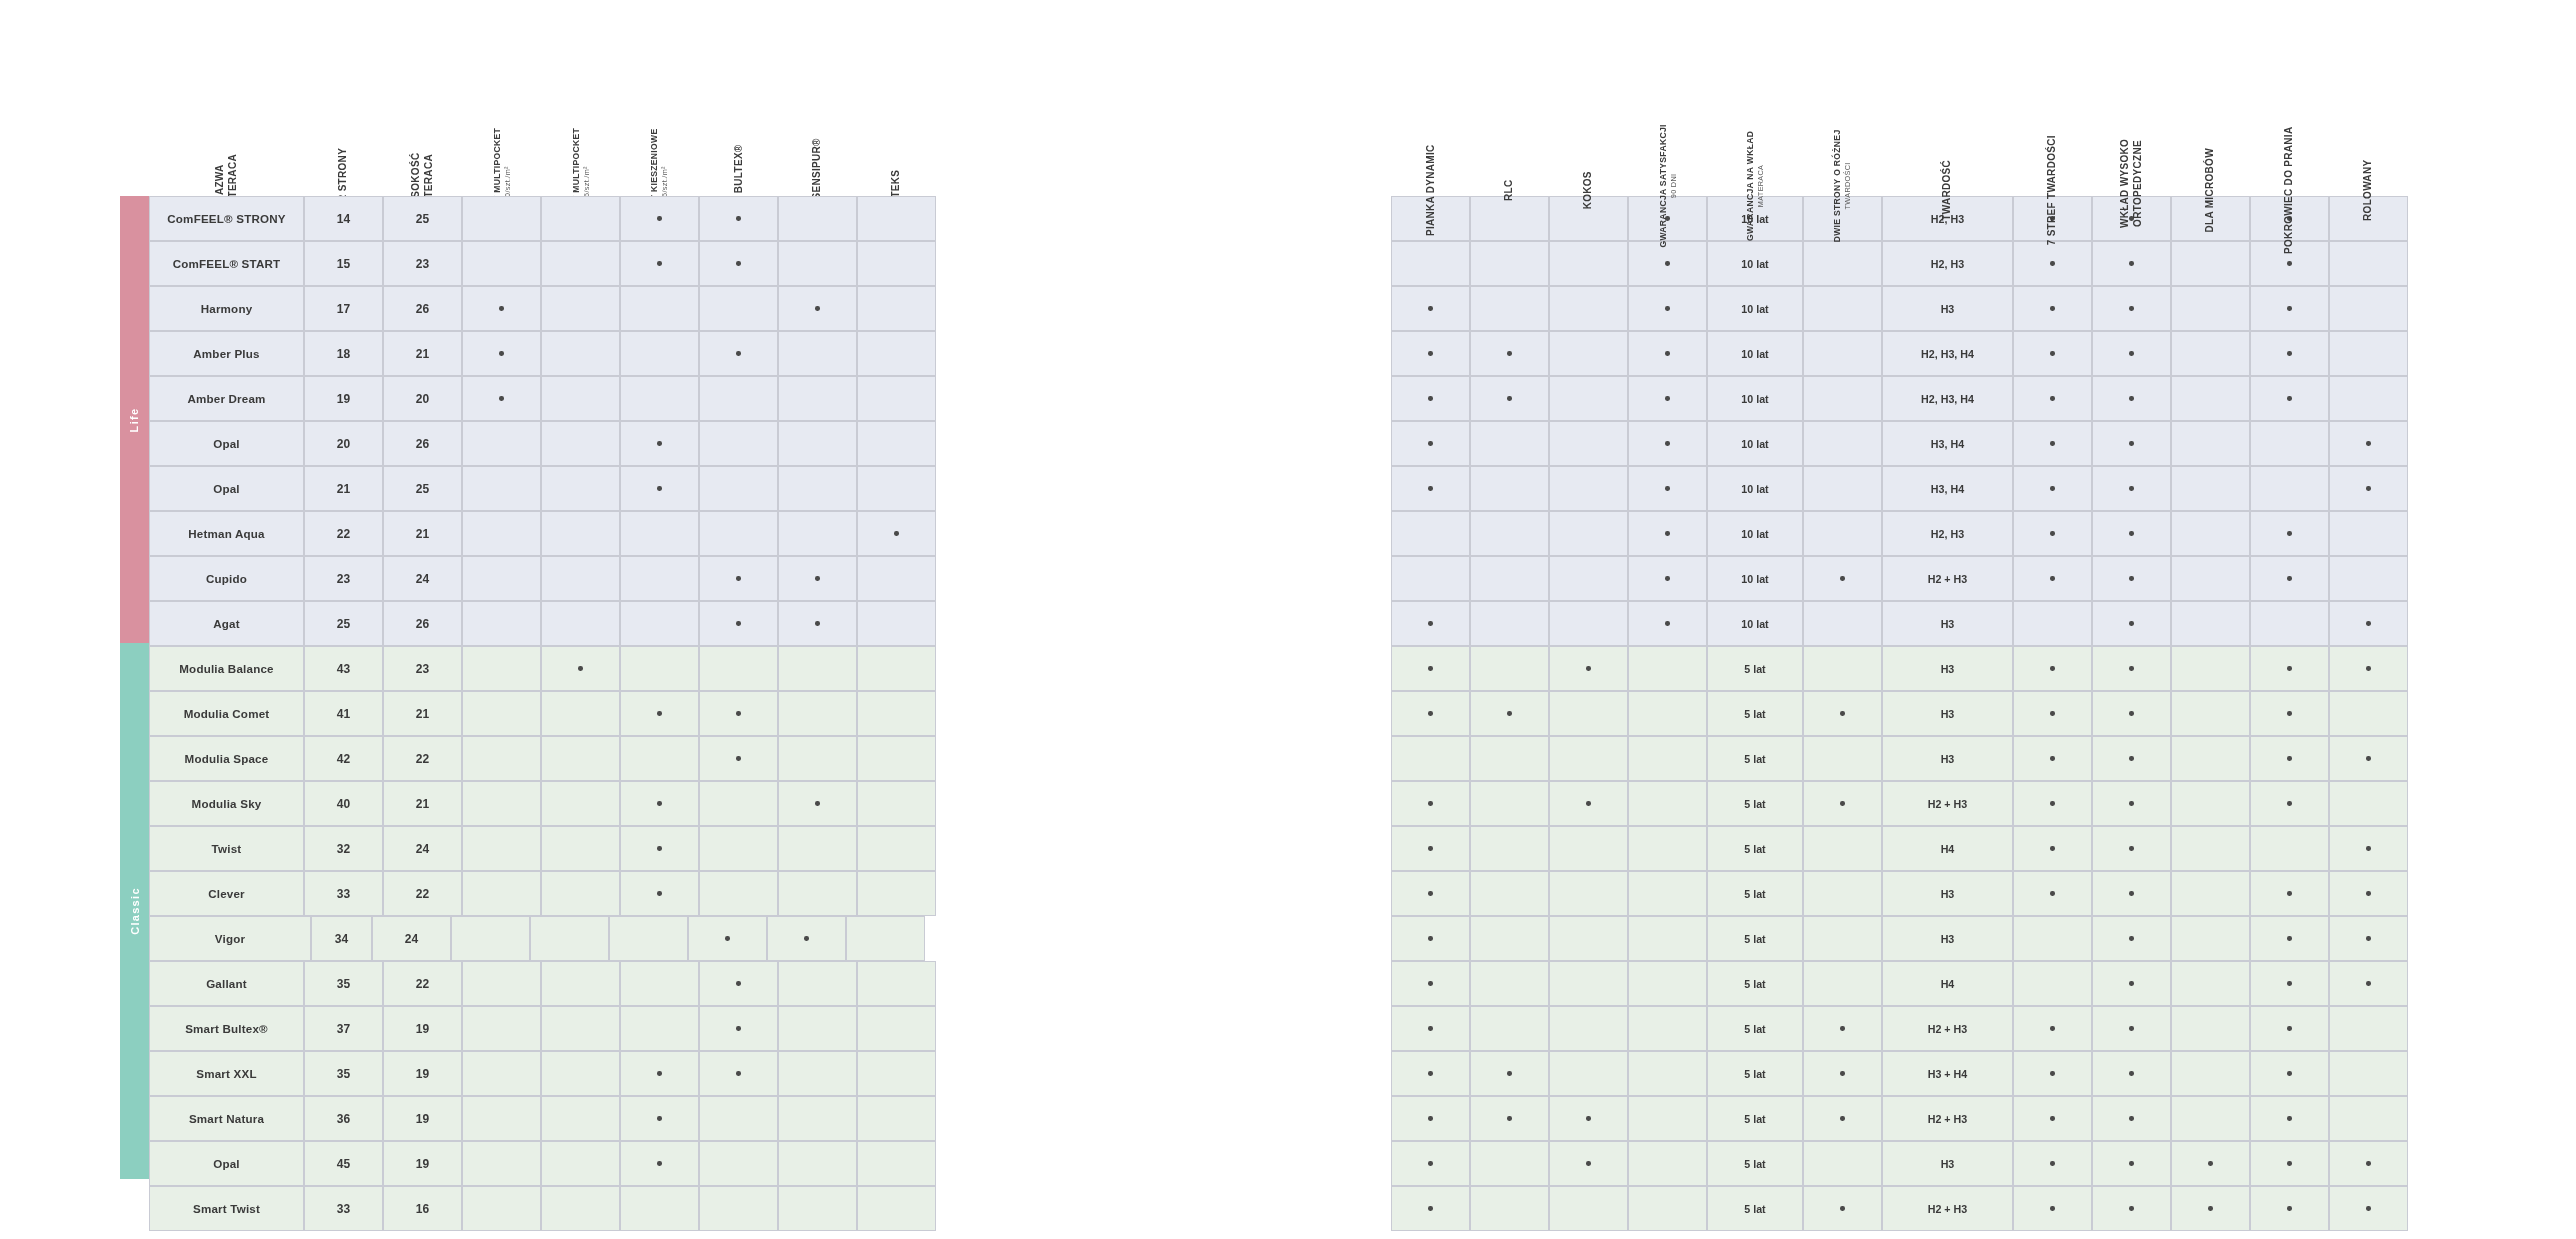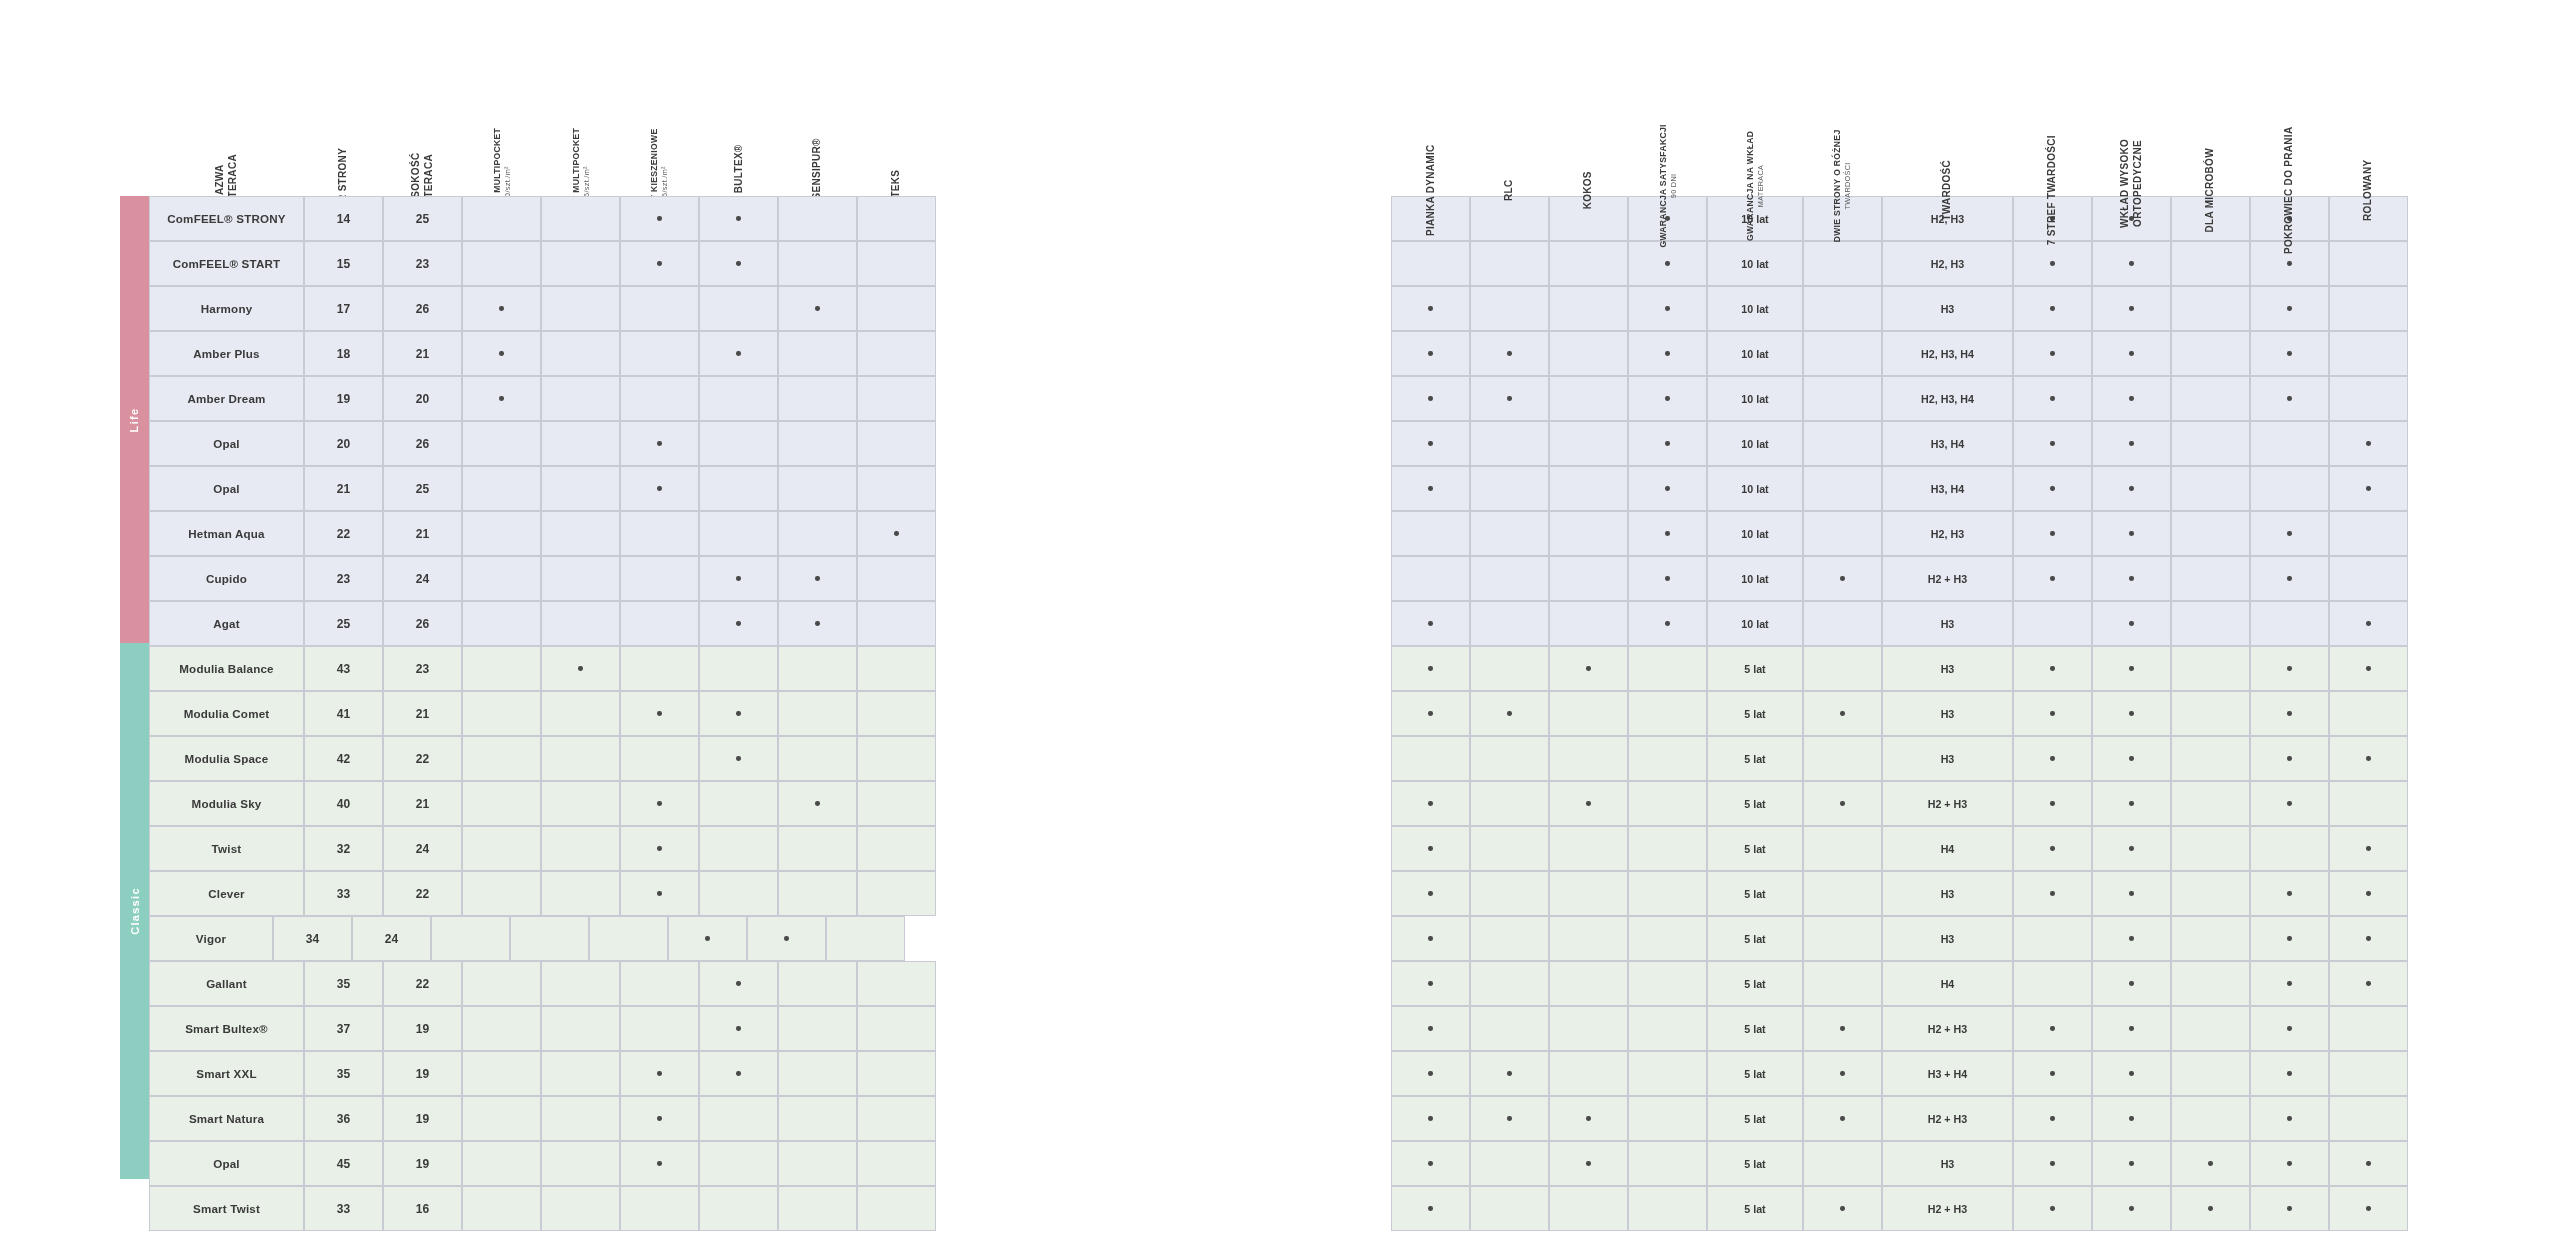--- a/index.html
+++ b/index.html
@@ -339,22 +339,22 @@
           <div class="cell green num" style="width: 79px;">22</div>
           <div class="cell green" style="width: 79px;"></div>
           <div class="cell green" style="width: 79px;"></div>
           <div class="cell green dot" style="width: 79px;"></div>
           <div class="cell green" style="width: 79px;"></div>
           <div class="cell green" style="width: 79px;"></div>
           <div class="cell green" style="width: 79px;"></div>
         </div>
         <div class="row">
           <div style="width: 29px;"></div>
-          <div class="cell green name" style="width: 124px;">Vigor</div>
-          <div class="cell green num" style="width: 79px;">34</div>
+          <div class="cell green name" style="width: 162px;">Vigor</div>
+          <div class="cell green num" style="width: 61px;">34</div>
           <div class="cell green num" style="width: 79px;">24</div>
           <div class="cell green" style="width: 79px;"></div>
           <div class="cell green" style="width: 79px;"></div>
           <div class="cell green" style="width: 79px;"></div>
           <div class="cell green dot" style="width: 79px;"></div>
           <div class="cell green dot" style="width: 79px;"></div>
           <div class="cell green" style="width: 79px;"></div>
         </div>
         <div class="row">
           <div style="width: 29px;"></div>

